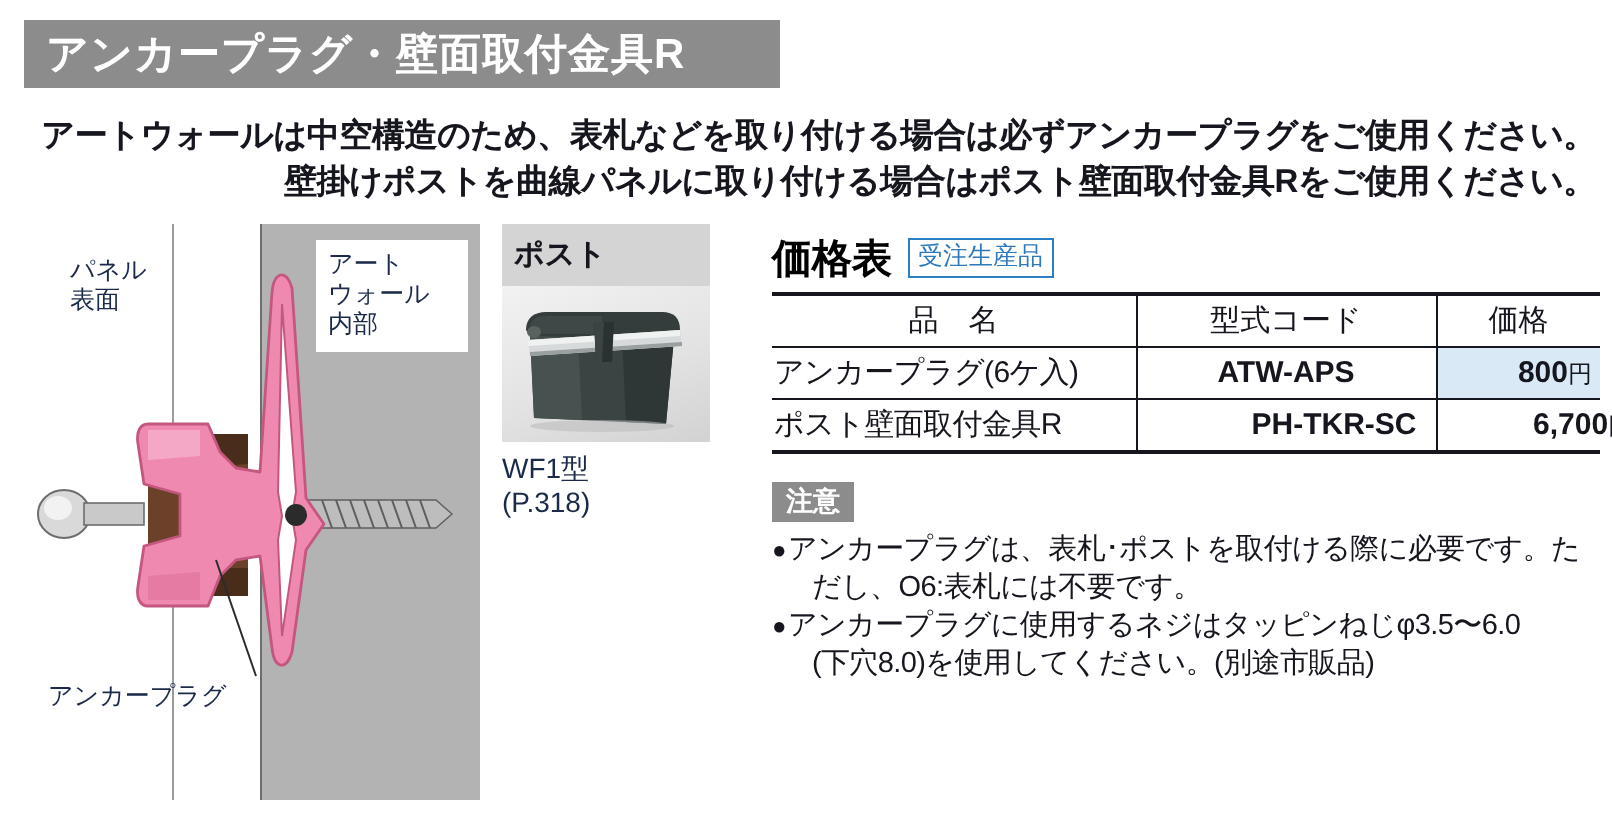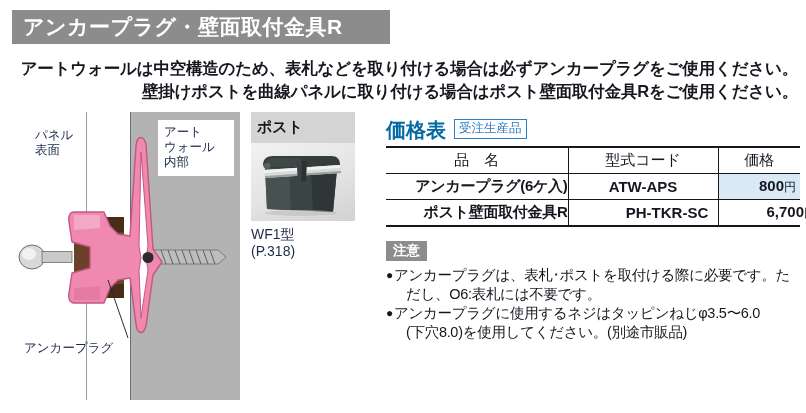--- a/index.html
+++ b/index.html
@@ -169,21 +169,21 @@
   }
   .price-head {
     display: flex;
     align-items: flex-end;
     gap: 8px;
     height: 26px;
   }
   .price-title {
     font-size: 20px;
     font-weight: bold;
-    color: #0369a1;
+    color: #000000;
     line-height: 20px;
     white-space: nowrap;
   }
   .made-to-order {
     border: 1.5px solid #2b7fc4;
     color: #2f79bd;
     font-size: 12.5px;
     line-height: 13px;
     padding: 2px 4px 3px 4px;
     white-space: nowrap;
@@ -215,25 +215,24 @@
     border-bottom: 1px solid #16161f;
   }
   table.price-table tbody tr:last-child td {
     border-bottom: 2.5px solid #16161f;
     padding-left: 48px;
   }
   .col-name  { width: 182px; }
   .col-code  { width: 150px; }
   .col-price { width: 82px; }
   .cell-name {
-    text-align: right;
+    text-align: left;
     padding-left: 1px !important;
     white-space: nowrap;
     letter-spacing: -0.3px;
-    font-weight: bold;
   }
   .cell-code {
     text-align: center;
     font-weight: bold;
     font-size: 18px;
     border-left: 1.5px solid #16161f;
     border-right: 1.5px solid #16161f;
     letter-spacing: 0px;
   }
   .cell-price {

